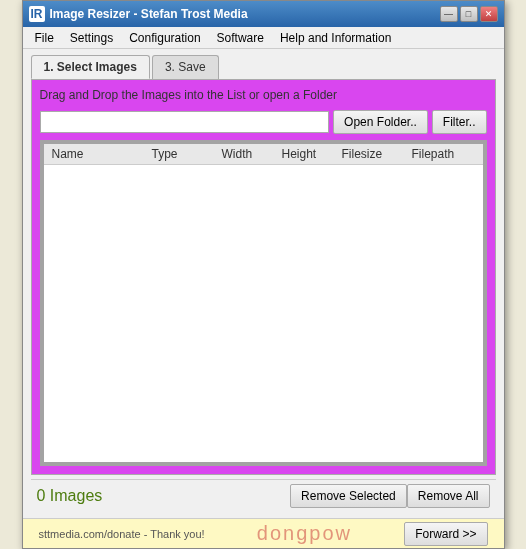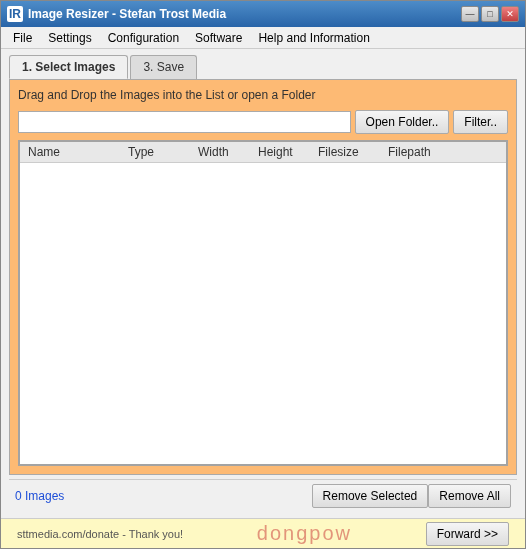--- a/index.html
+++ b/index.html
@@ -12,21 +12,21 @@
 
     body {
       background: #ece9d8;
       display: flex;
       justify-content: center;
       align-items: center;
       min-height: 100vh;
     }
 
     .window {
-      width: 526px;
+      width: 483px;
       height: 549px;
       background: #f0f0f0;
       border: 1px solid #888;
       box-shadow: 2px 2px 8px rgba(0,0,0,0.4);
       display: flex;
       flex-direction: column;
     }
 
     .title-bar {
       background: linear-gradient(to bottom, #4d8cc8 0%, #2864a8 100%);
@@ -131,21 +131,21 @@
     .tab.active {
       background: #f0f0f0;
       font-weight: bold;
       border-bottom: 1px solid #f0f0f0;
       z-index: 1;
       position: relative;
     }
 
     .tab-content {
       border: 1px solid #aaa;
-      background: #fdba74;
+      background: #d946ef;
       padding: 8px;
       flex: 1;
       display: flex;
       flex-direction: column;
     }
 
     .hint-text {
       margin-bottom: 8px;
       color: #333;
       font-size: 12px;
@@ -174,21 +174,21 @@
       border-radius: 2px;
       cursor: pointer;
       font-size: 12px;
       color: #000;
       height: 24px;
       white-space: nowrap;
     }
 
     .file-list {
       flex: 1;
-      border: 2px solid #a3a3a3;
+      border: 4px solid #a3a3a3;
       background: white;
       overflow: auto;
       display: flex;
       flex-direction: column;
     }
 
     .list-header {
       display: flex;
       background: #e8e8e8;
       border-bottom: 1px solid #ccc;
@@ -216,22 +216,22 @@
       display: flex;
       align-items: center;
       justify-content: space-between;
       padding: 4px 6px;
       border-top: 1px solid #ccc;
       background: #f0f0f0;
       margin-top: 4px;
     }
 
     .status-text {
-      color: #1d4ed8;
-      font-size: 12px;
+      color: #4d7c0f;
+      font-size: 16px;
     }
 
     .status-btns {
       display: flex;
     }
 
     .bottom-bar {
       display: flex;
       align-items: center;
       justify-content: space-between;

